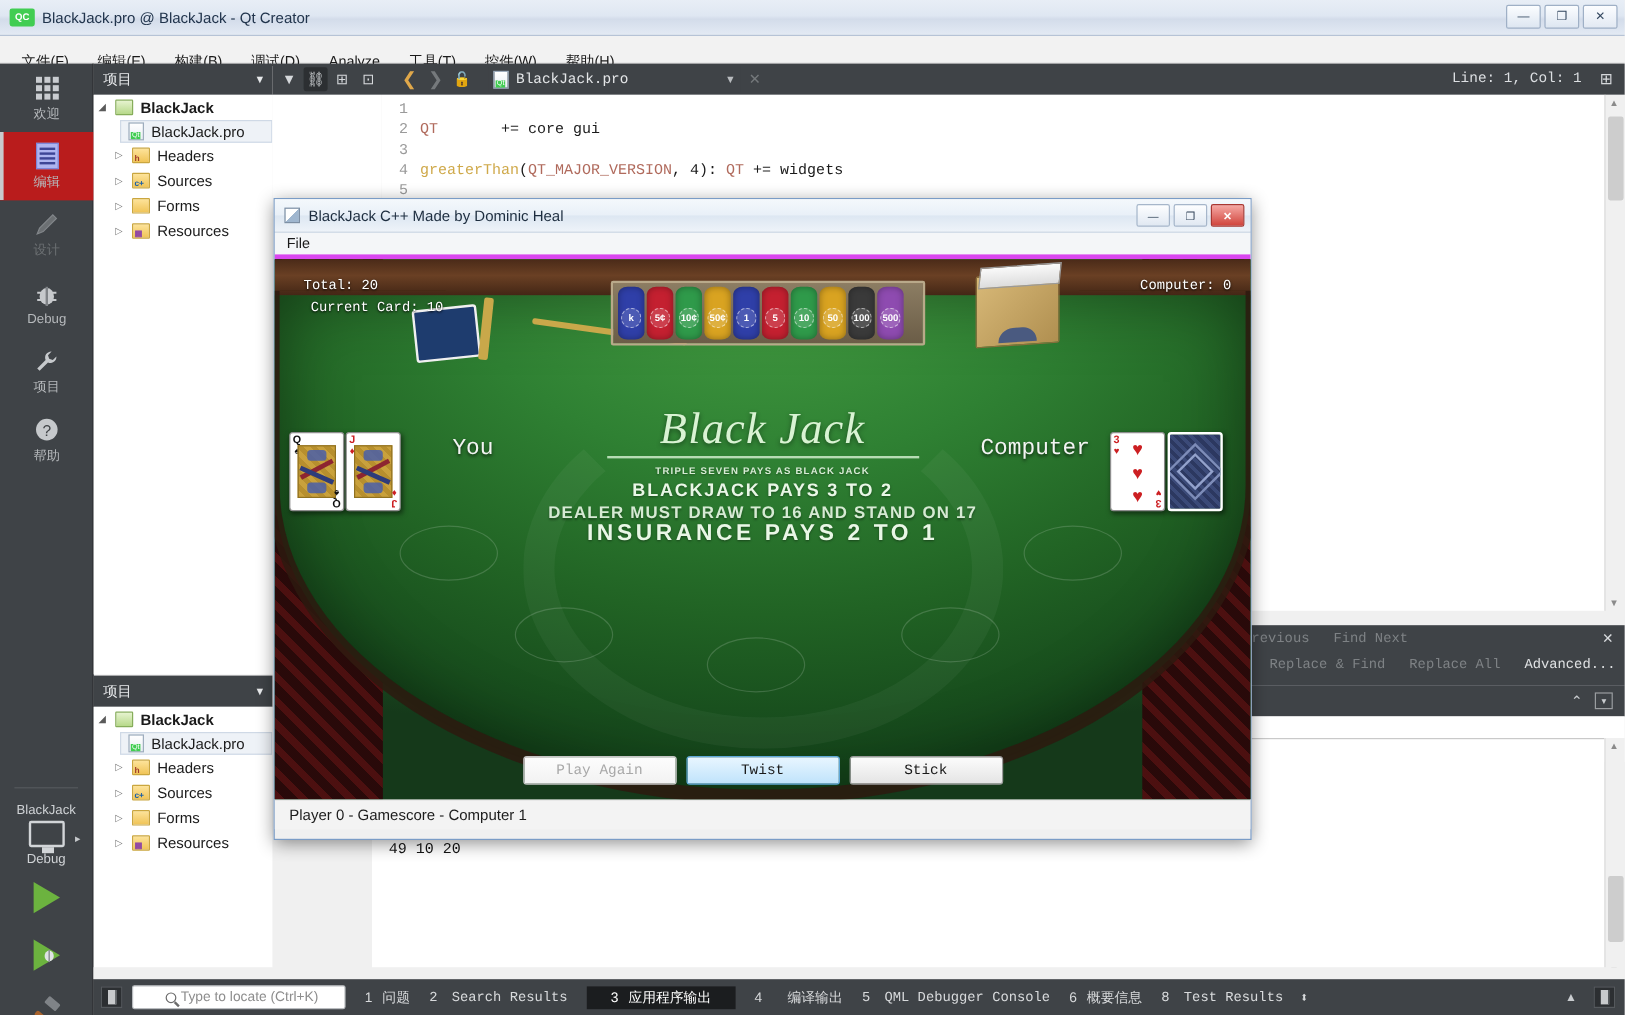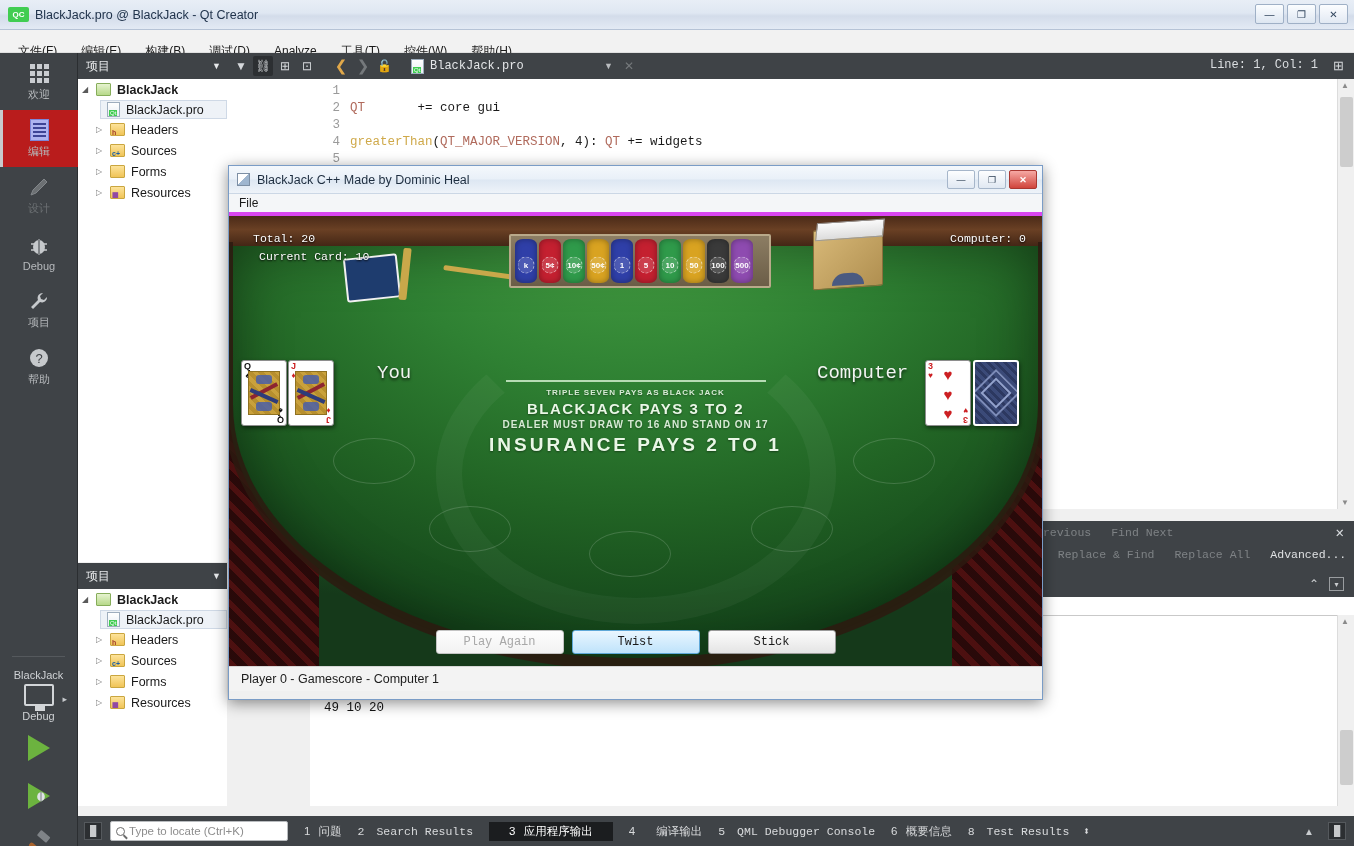--- a/index.html
+++ b/index.html
@@ -176,21 +176,21 @@
   
   .statusbar {
     position: absolute; left: 78px; top: 816px; width: 1276px; height: 30px;
     background: #3f4347; display:flex; align-items:center; padding-left: 6px; gap: 0;
   }
   .sb-sq { width: 18px; height: 18px; background:#2c2f32; border:1px solid #55595d; margin-right:8px;
            display:flex; align-items:center; justify-content:center;}
   .sb-sq i { width:7px;height:12px;background:#c8cacc; display:block; border-right:1px solid #55595d;}
   .locate {
     width: 178px; height: 20px; background:#fff; border:1px solid #b9bcbf; border-radius:2px;
-    display:flex; align-items:center; padding-left:5px; gap:4px; font-size:11.5px; color:#8d8d8d;
+    display:flex; align-items:center; padding-left:5px; gap:4px; font-size:11.5px; color:#8d8d8d;justify-content:center;
   }
   .magn { width:9px;height:9px;border:1.5px solid #6b6b6b;border-radius:50%; position:relative; flex:none;}
   .magn::after{content:"";position:absolute;right:-4px;bottom:-3px;width:5px;height:1.5px;background:#6b6b6b;transform:rotate(45deg);}
   .sb-tab { color:#d8dadc; font-size:11.5px; margin-left: 16px; font-family:"Liberation Mono", monospace; white-space:nowrap;}
   .sb-tab.cjk { font-family:"Liberation Sans", sans-serif; }
   .sb-tab.active { background:#1b1d1f; padding: 2px 20px; color:#fff; }
   .sb-right { position:absolute; right: 8px; display:flex; align-items:center; gap:14px; color:#c9cccf; }
 
   
   .gamewin {
@@ -257,21 +257,21 @@
     position:absolute; left: 50%; top: 120px; transform: translateX(-50%);
     font-family:"Liberation Serif", serif; font-style: italic; font-size: 37px;
     color: #d9f3d3; text-shadow: 0 2px 4px rgba(0,0,0,.45); white-space: nowrap;
     letter-spacing: 1px;
   }
   .logo-underline { position:absolute; left:50%; top:164px; transform:translateX(-50%); width: 260px; height:1.5px; background:#cfeccb; opacity:.85;}
   .arc-text { position:absolute; left:50%; transform:translateX(-50%); color:#e9f7e6; white-space:nowrap;
               text-shadow:0 1px 2px rgba(0,0,0,.4); font-family:"Liberation Sans", sans-serif; font-weight:bold;}
   .arc-1 { top: 172px; font-size: 8px; letter-spacing:1px; opacity:.9;}
   .arc-2 { top: 184px; font-size: 15px; letter-spacing: 1.5px;}
-  .arc-3 { top: 203px; font-size: 10px; letter-spacing:1px; opacity:.9;}
+  .arc-3 { top: 203px; font-size: 14px; letter-spacing:1px; opacity:.9;}
   .arc-4 { top: 218px; font-size: 19px; letter-spacing: 3px;}
   .arc-ring {
     position:absolute; left:50%; top: 108px; transform: translateX(-50%);
     width: 400px; height: 300px; border: 26px solid rgba(255,255,255,.045);
     border-top-color: transparent; border-radius: 50%;
   }
   .betcircle { position:absolute; width: 82px; height: 46px; border: 1.5px solid rgba(255,255,255,.16); border-radius: 50%; }
   
   .rack {
     position:absolute; left: 280px; top: 18px; width: 262px; height: 54px;
@@ -739,20 +739,21 @@
           </div>
       </div>
 
       <div class="shoe"></div>
 
       <div class="hud total">Total: 20</div>
       <div class="hud cur">Current Card: 10</div>
       <div class="hud comp">Computer: 0</div>
 
       <div class="arc-ring"></div>
+      <div class="logo-bj">Black Jack</div>
       <div class="logo-underline"></div>
       <div class="arc-text arc-1">TRIPLE SEVEN PAYS AS BLACK JACK</div>
       <div class="arc-text arc-2">BLACKJACK PAYS 3 TO 2</div>
       <div class="arc-text arc-3">DEALER MUST DRAW TO 16 AND STAND ON 17</div>
       <div class="arc-text arc-4">INSURANCE PAYS 2 TO 1</div>
 
       <div class="side-label you">You</div>
       <div class="side-label comp">Computer</div>
 
       <div class="betcircle" style="left:104px; top:222px;"></div>

